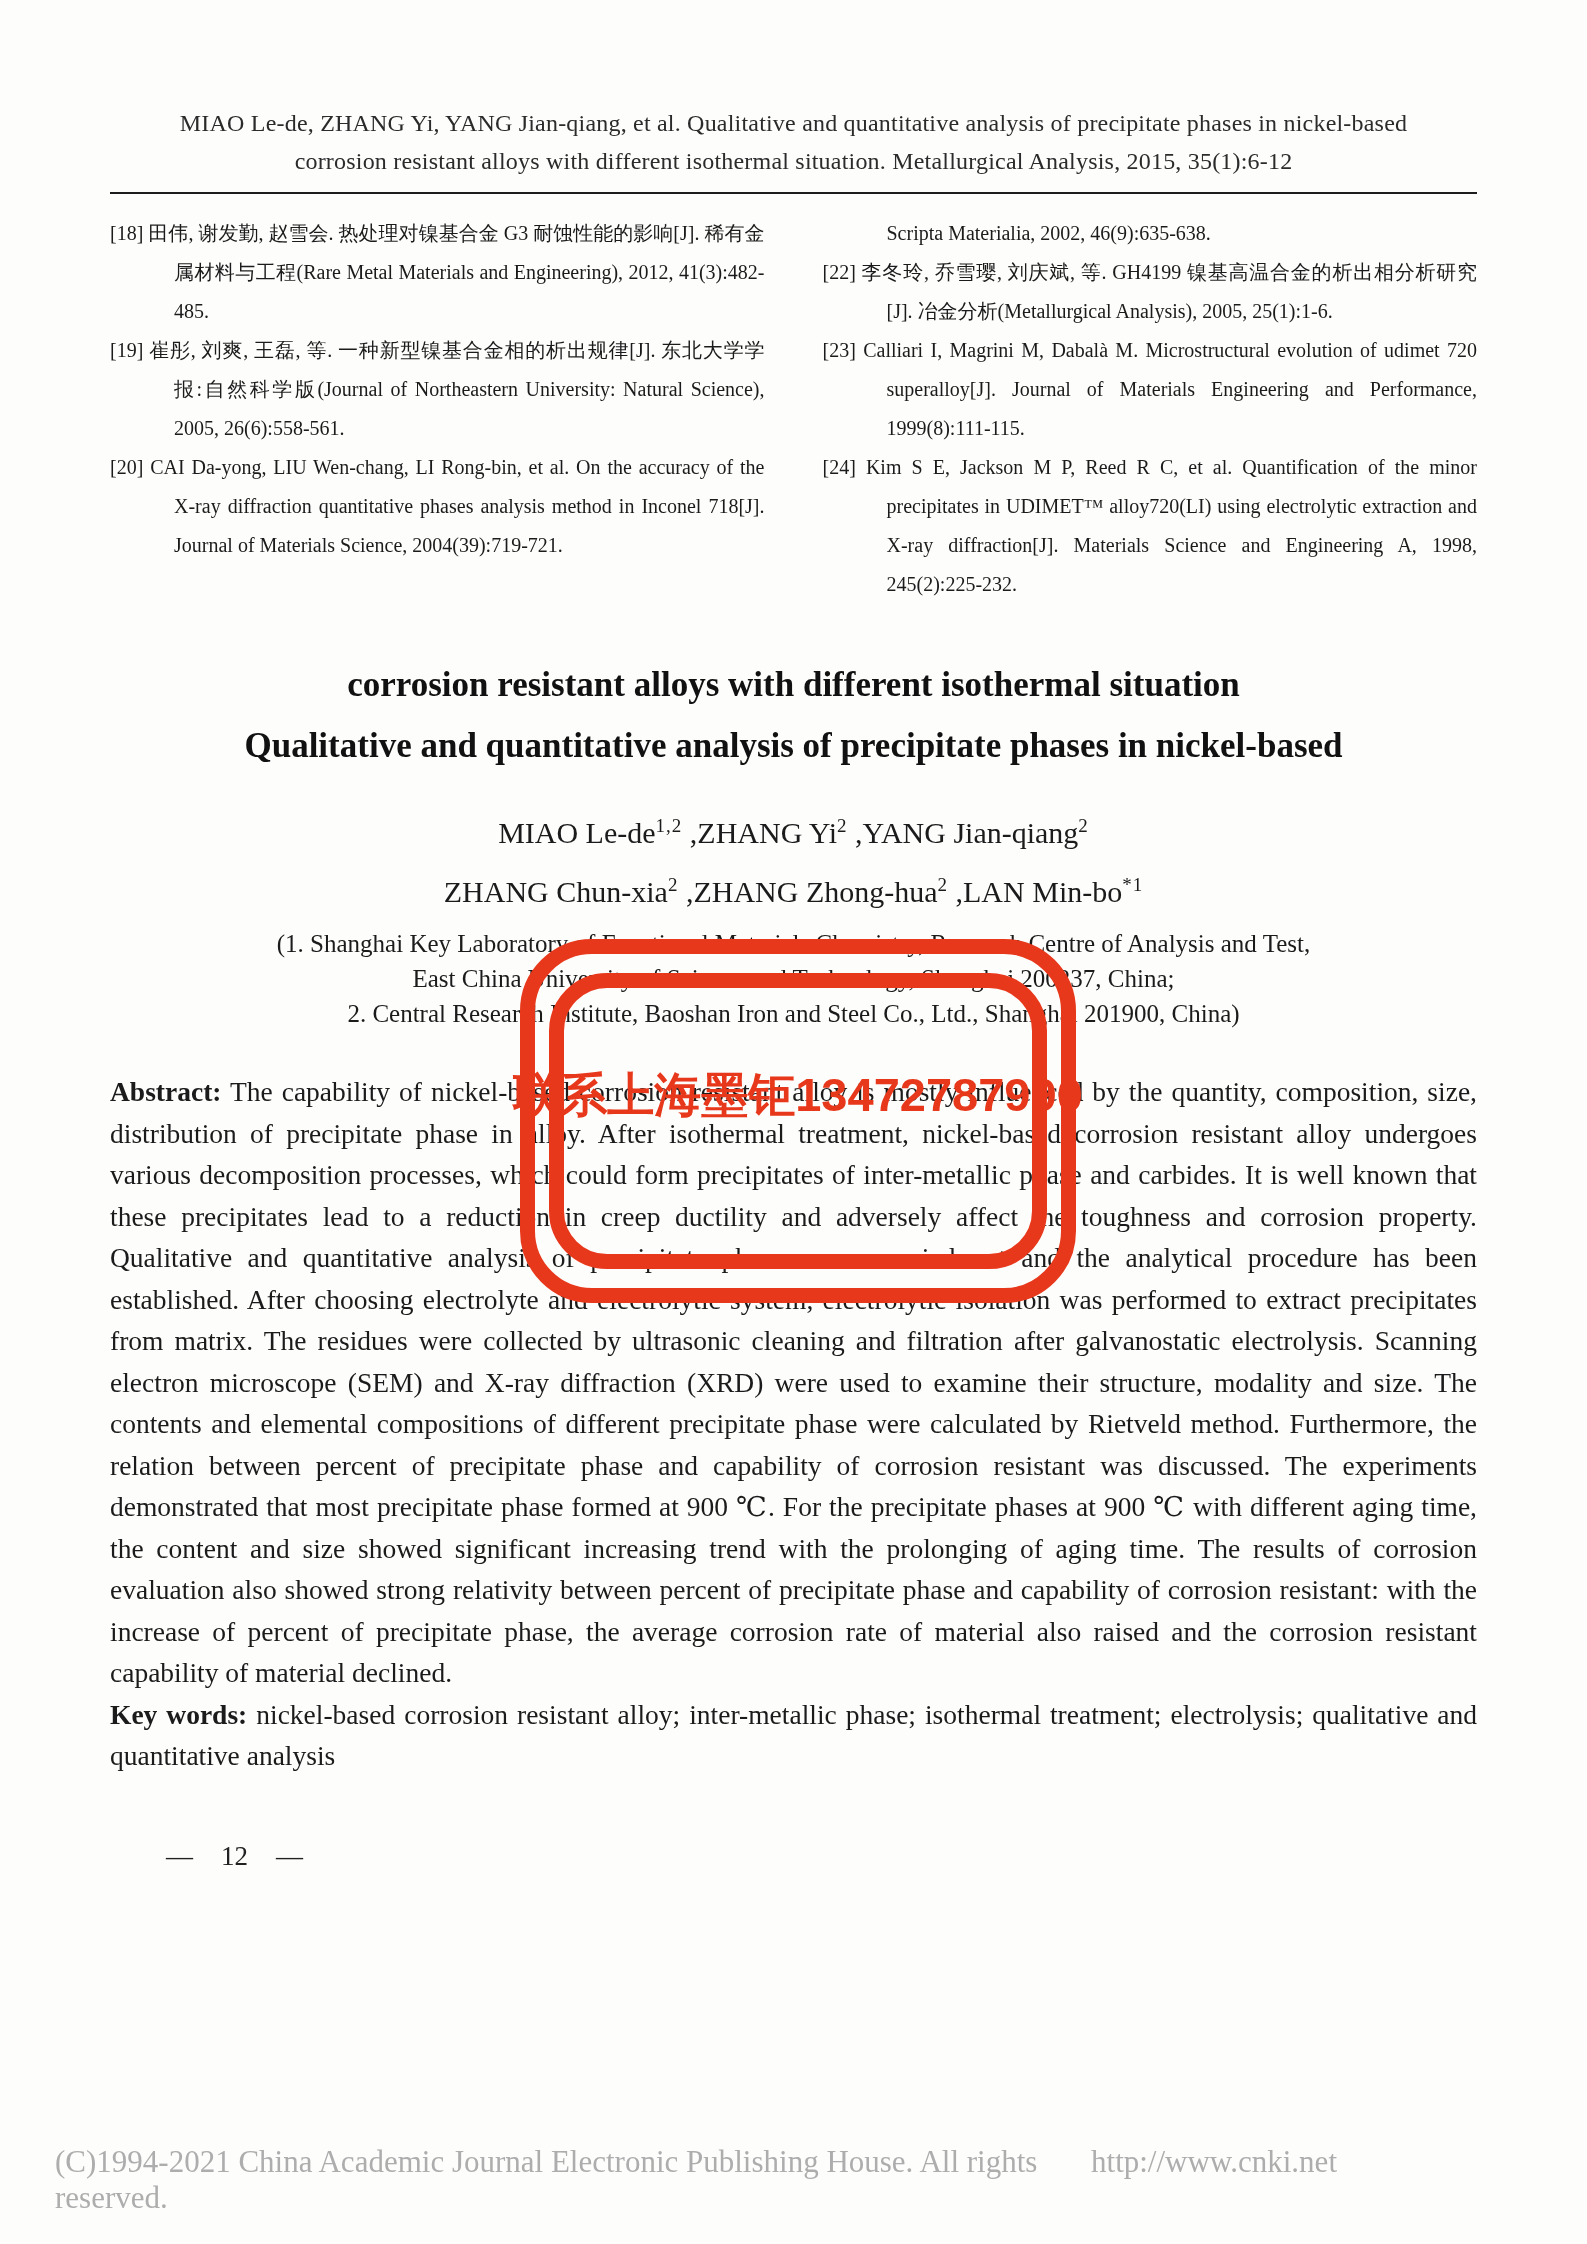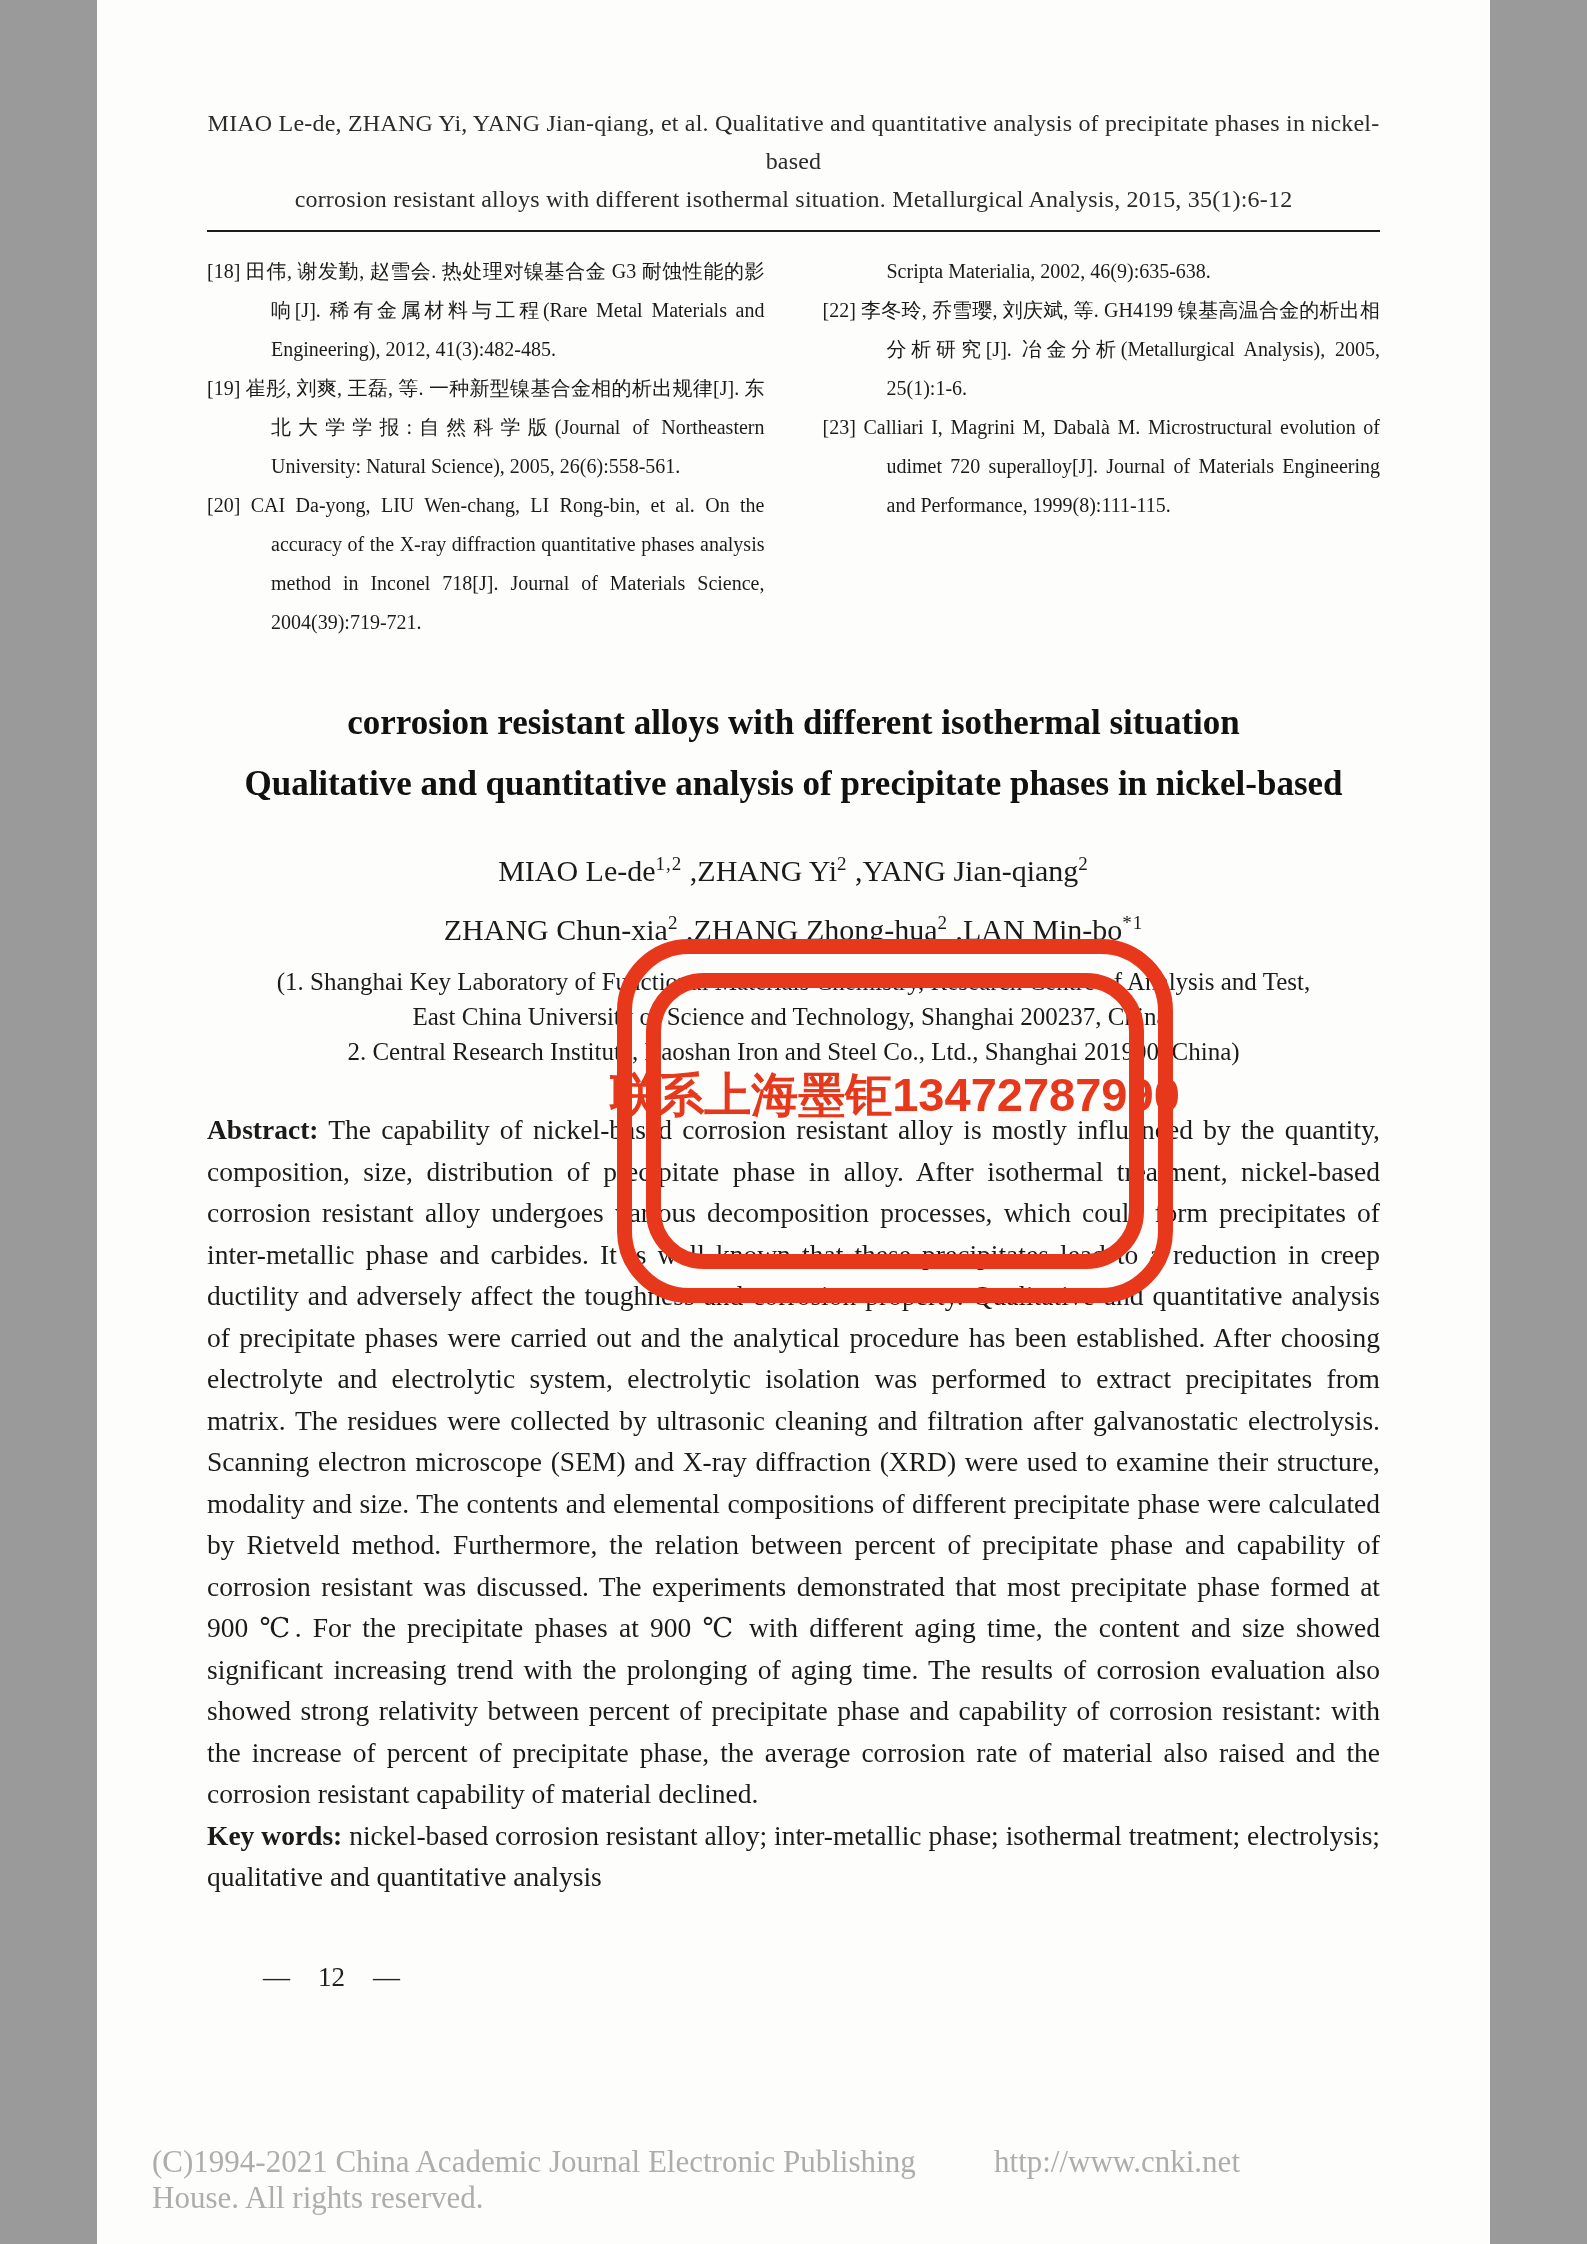--- a/index.html
+++ b/index.html
@@ -1,17 +1,17 @@
 <!DOCTYPE html>
 <html><head>
 <meta charset="utf-8">
 <style>
   html,body{margin:0;padding:0;background:#9a9a9a;}
   .page{
-    position:relative;width:1393px;height:2244px;margin:0 auto;
+    position:relative;width:1587px;height:2244px;margin:0 auto;
     background:#fdfdfc;color:#1b1b1b;overflow:hidden;
     font-family:"Liberation Serif","DejaVu Serif",serif;
   }
   .content{padding:0 110px;}
   .doc-header{padding-top:104px;text-align:center;font-size:24px;line-height:38px;color:#2b2b2b;letter-spacing:.2px;}
   .rule{margin-top:12px;border-top:2px solid #1c1c1c;}
   .refs{display:flex;gap:58px;margin-top:20px;font-size:20px;line-height:39px;}
   .refs .col{width:655px;}
   .ref{margin:0;text-align:justify;padding-left:64px;text-indent:-64px;}
   .ref.cont{text-indent:0;}
@@ -52,20 +52,21 @@
     <section class="refs">
       <div class="col">
         <p class="ref">[18] 田伟, 谢发勤, 赵雪会. 热处理对镍基合金 G3 耐蚀性能的影响[J]. 稀有金属材料与工程(Rare Metal Materials and Engineering), 2012, 41(3):482-485.</p>
         <p class="ref">[19] 崔彤, 刘爽, 王磊, 等. 一种新型镍基合金相的析出规律[J]. 东北大学学报:自然科学版(Journal of Northeastern University: Natural Science), 2005, 26(6):558-561.</p>
         <p class="ref">[20] CAI Da-yong, LIU Wen-chang, LI Rong-bin, et al. On the accuracy of the X-ray diffraction quantitative phases analysis method in Inconel 718[J]. Journal of Materials Science, 2004(39):719-721.</p>
       </div>
       <div class="col">
         <p class="ref cont">Scripta Materialia, 2002, 46(9):635-638.</p>
         <p class="ref">[22] 李冬玲, 乔雪璎, 刘庆斌, 等. GH4199 镍基高温合金的析出相分析研究[J]. 冶金分析(Metallurgical Analysis), 2005, 25(1):1-6.</p>
         <p class="ref">[23] Calliari I, Magrini M, Dabalà M. Microstructural evolution of udimet 720 superalloy[J]. Journal of Materials Engineering and Performance, 1999(8):111-115.</p>
+        <p class="ref">[24] Kim S E, Jackson M P, Reed R C, et al. Quantification of the minor precipitates in UDIMET™ alloy720(LI) using electrolytic extraction and X-ray diffraction[J]. Materials Science and Engineering A, 1998, 245(2):225-232.</p>
       </div>
     </section>
 
     <div class="title">
       <div>corrosion resistant alloys with different isothermal situation</div>
       <div>Qualitative and quantitative analysis of precipitate phases in nickel-based</div>
     </div>
 
     <div class="authors">
       <div><span>MIAO Le-de</span><sup>1,2</sup> <span>,ZHANG Yi</span><sup>2</sup> <span>,YANG Jian-qiang</span><sup>2</sup></div>

